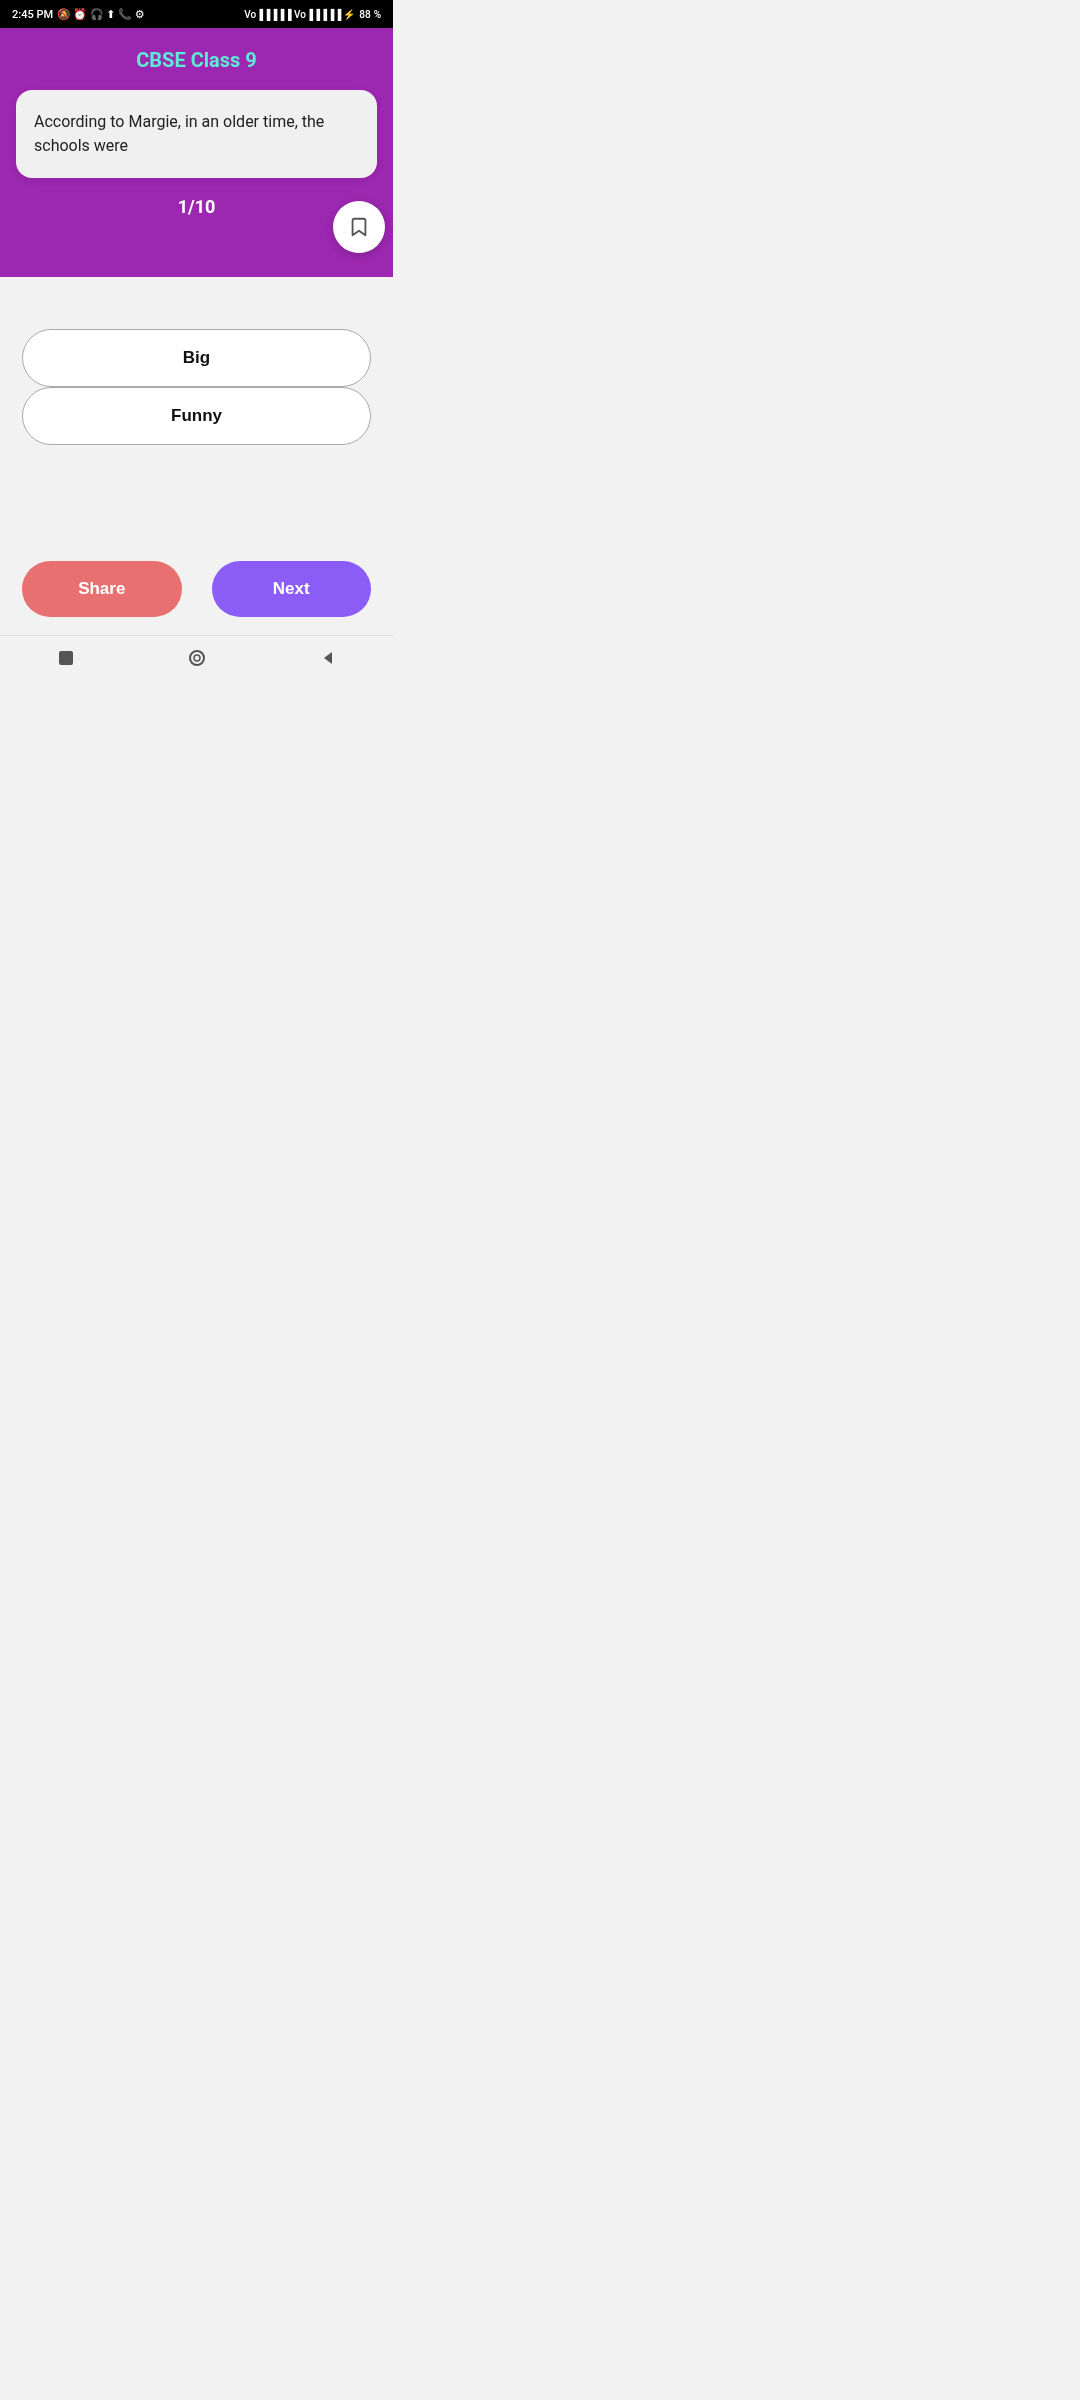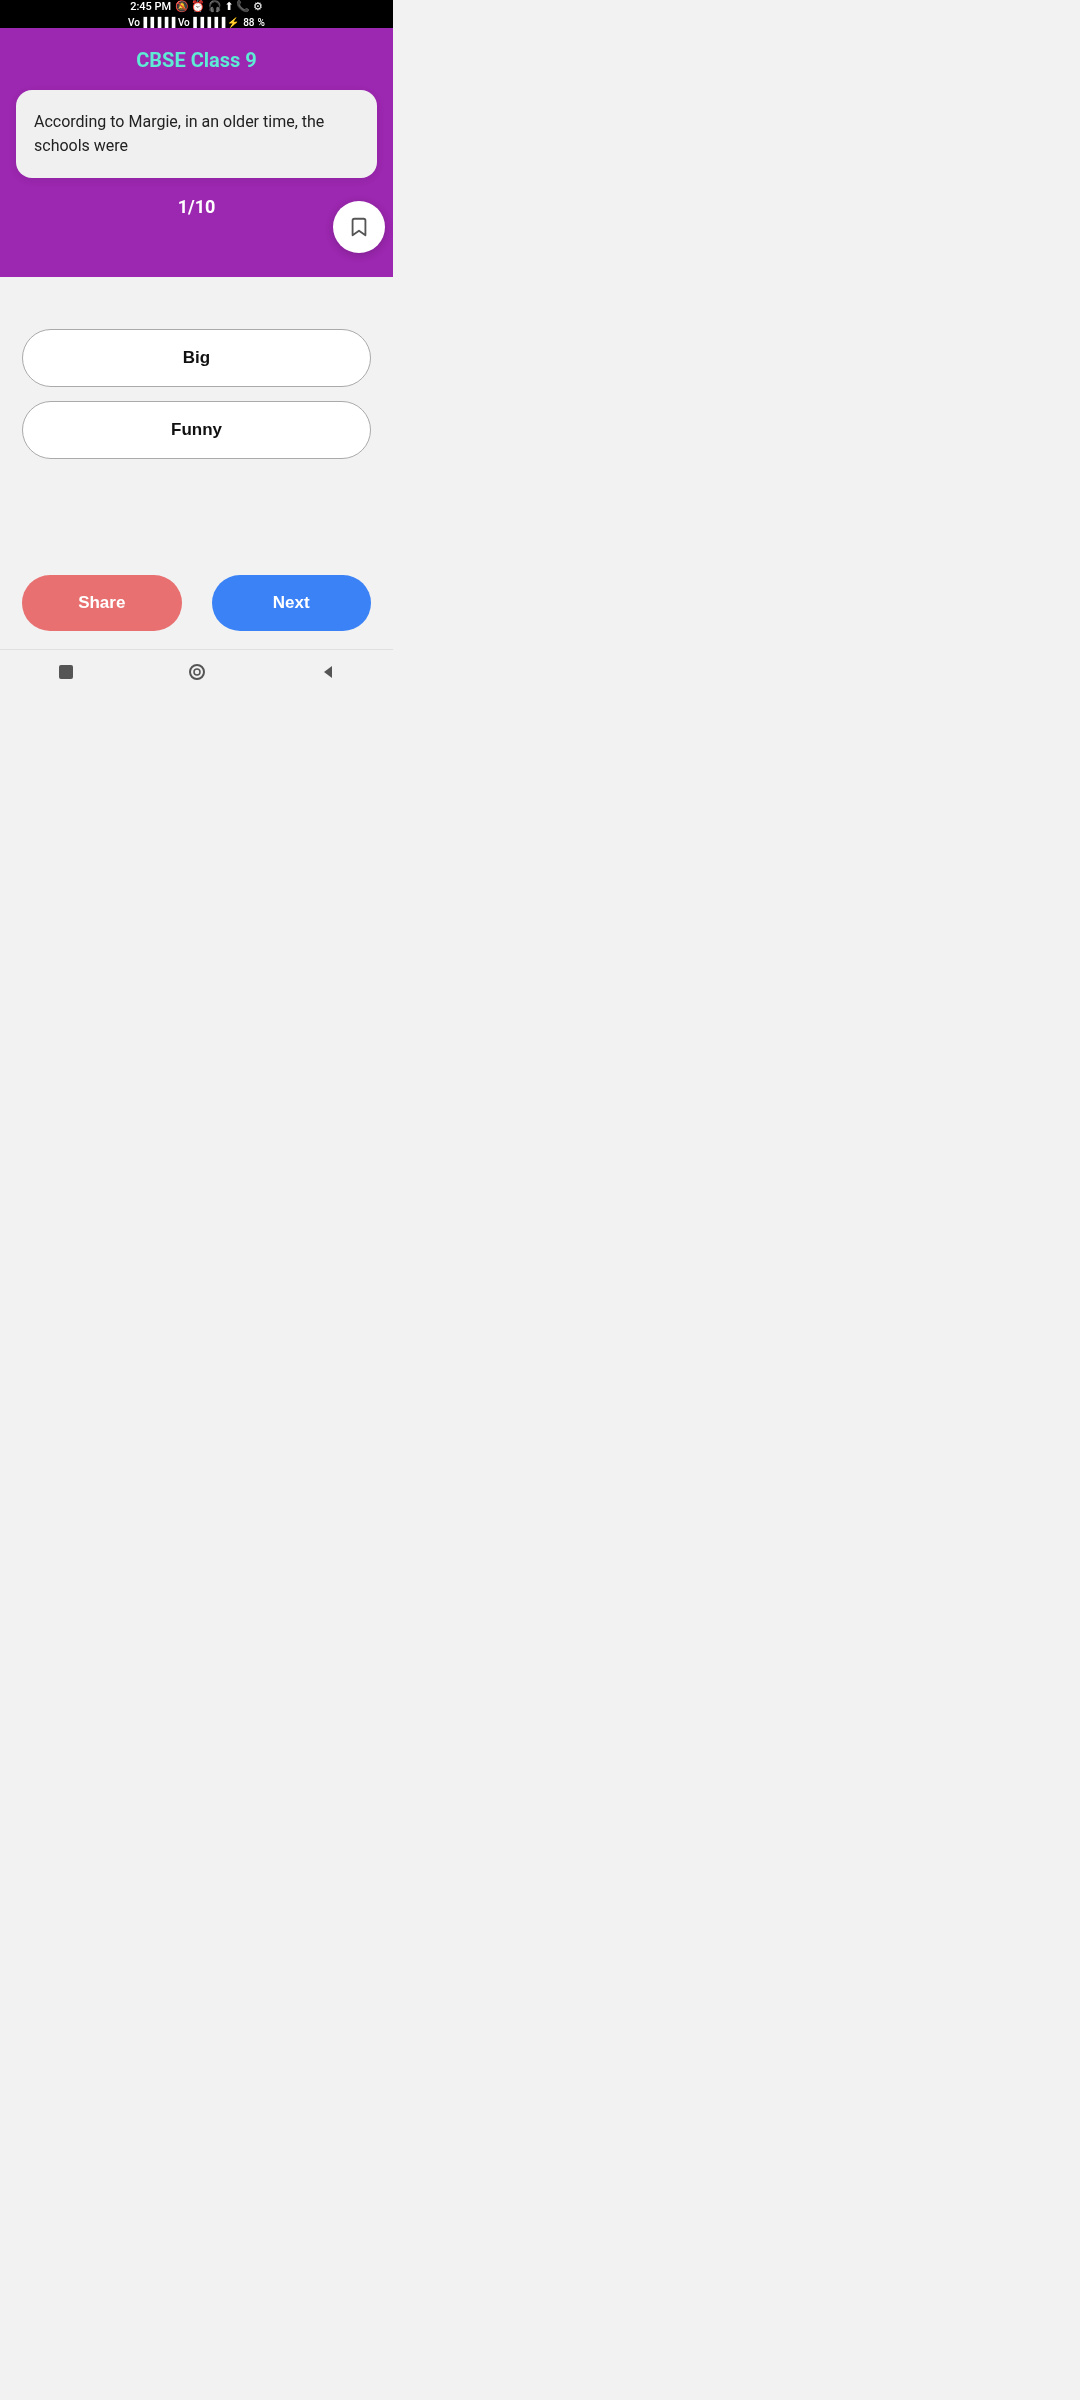--- a/index.html
+++ b/index.html
@@ -22,21 +22,20 @@
     .status-bar {
       background-color: #000;
       color: #fff;
       height: 28px;
       display: flex;
       align-items: center;
       justify-content: space-between;
       padding: 0 12px;
       font-size: 11px;
       font-weight: 500;
-      flex-direction: column;
     }
 
     .status-left {
       display: flex;
       align-items: center;
       gap: 4px;
     }
 
     .status-right {
       display: flex;
@@ -110,21 +109,20 @@
       width: 22px;
       height: 22px;
     }
 
     
     .main-content {
       background-color: #f2f2f2;
       padding: 52px 22px 20px 22px;
       display: flex;
       flex-direction: column;
-      gap: 14px;
     }
 
     .option-btn {
       background-color: #fff;
       border: 1.5px solid #aaa;
       border-radius: 50px;
       padding: 18px 20px;
       font-size: 17px;
       font-weight: 600;
       color: #111;
@@ -155,21 +153,21 @@
       border-radius: 50px;
       padding: 18px 10px;
       color: #fff;
       font-size: 17px;
       font-weight: 600;
       cursor: pointer;
     }
 
     .btn-next {
       flex: 1;
-      background-color: #3b82f6;
+      background-color: #8b5cf6;
       border: none;
       border-radius: 50px;
       padding: 3px 10px;
       color: #fff;
       font-size: 17px;
       font-weight: 600;
       cursor: pointer;
     }
 
     

